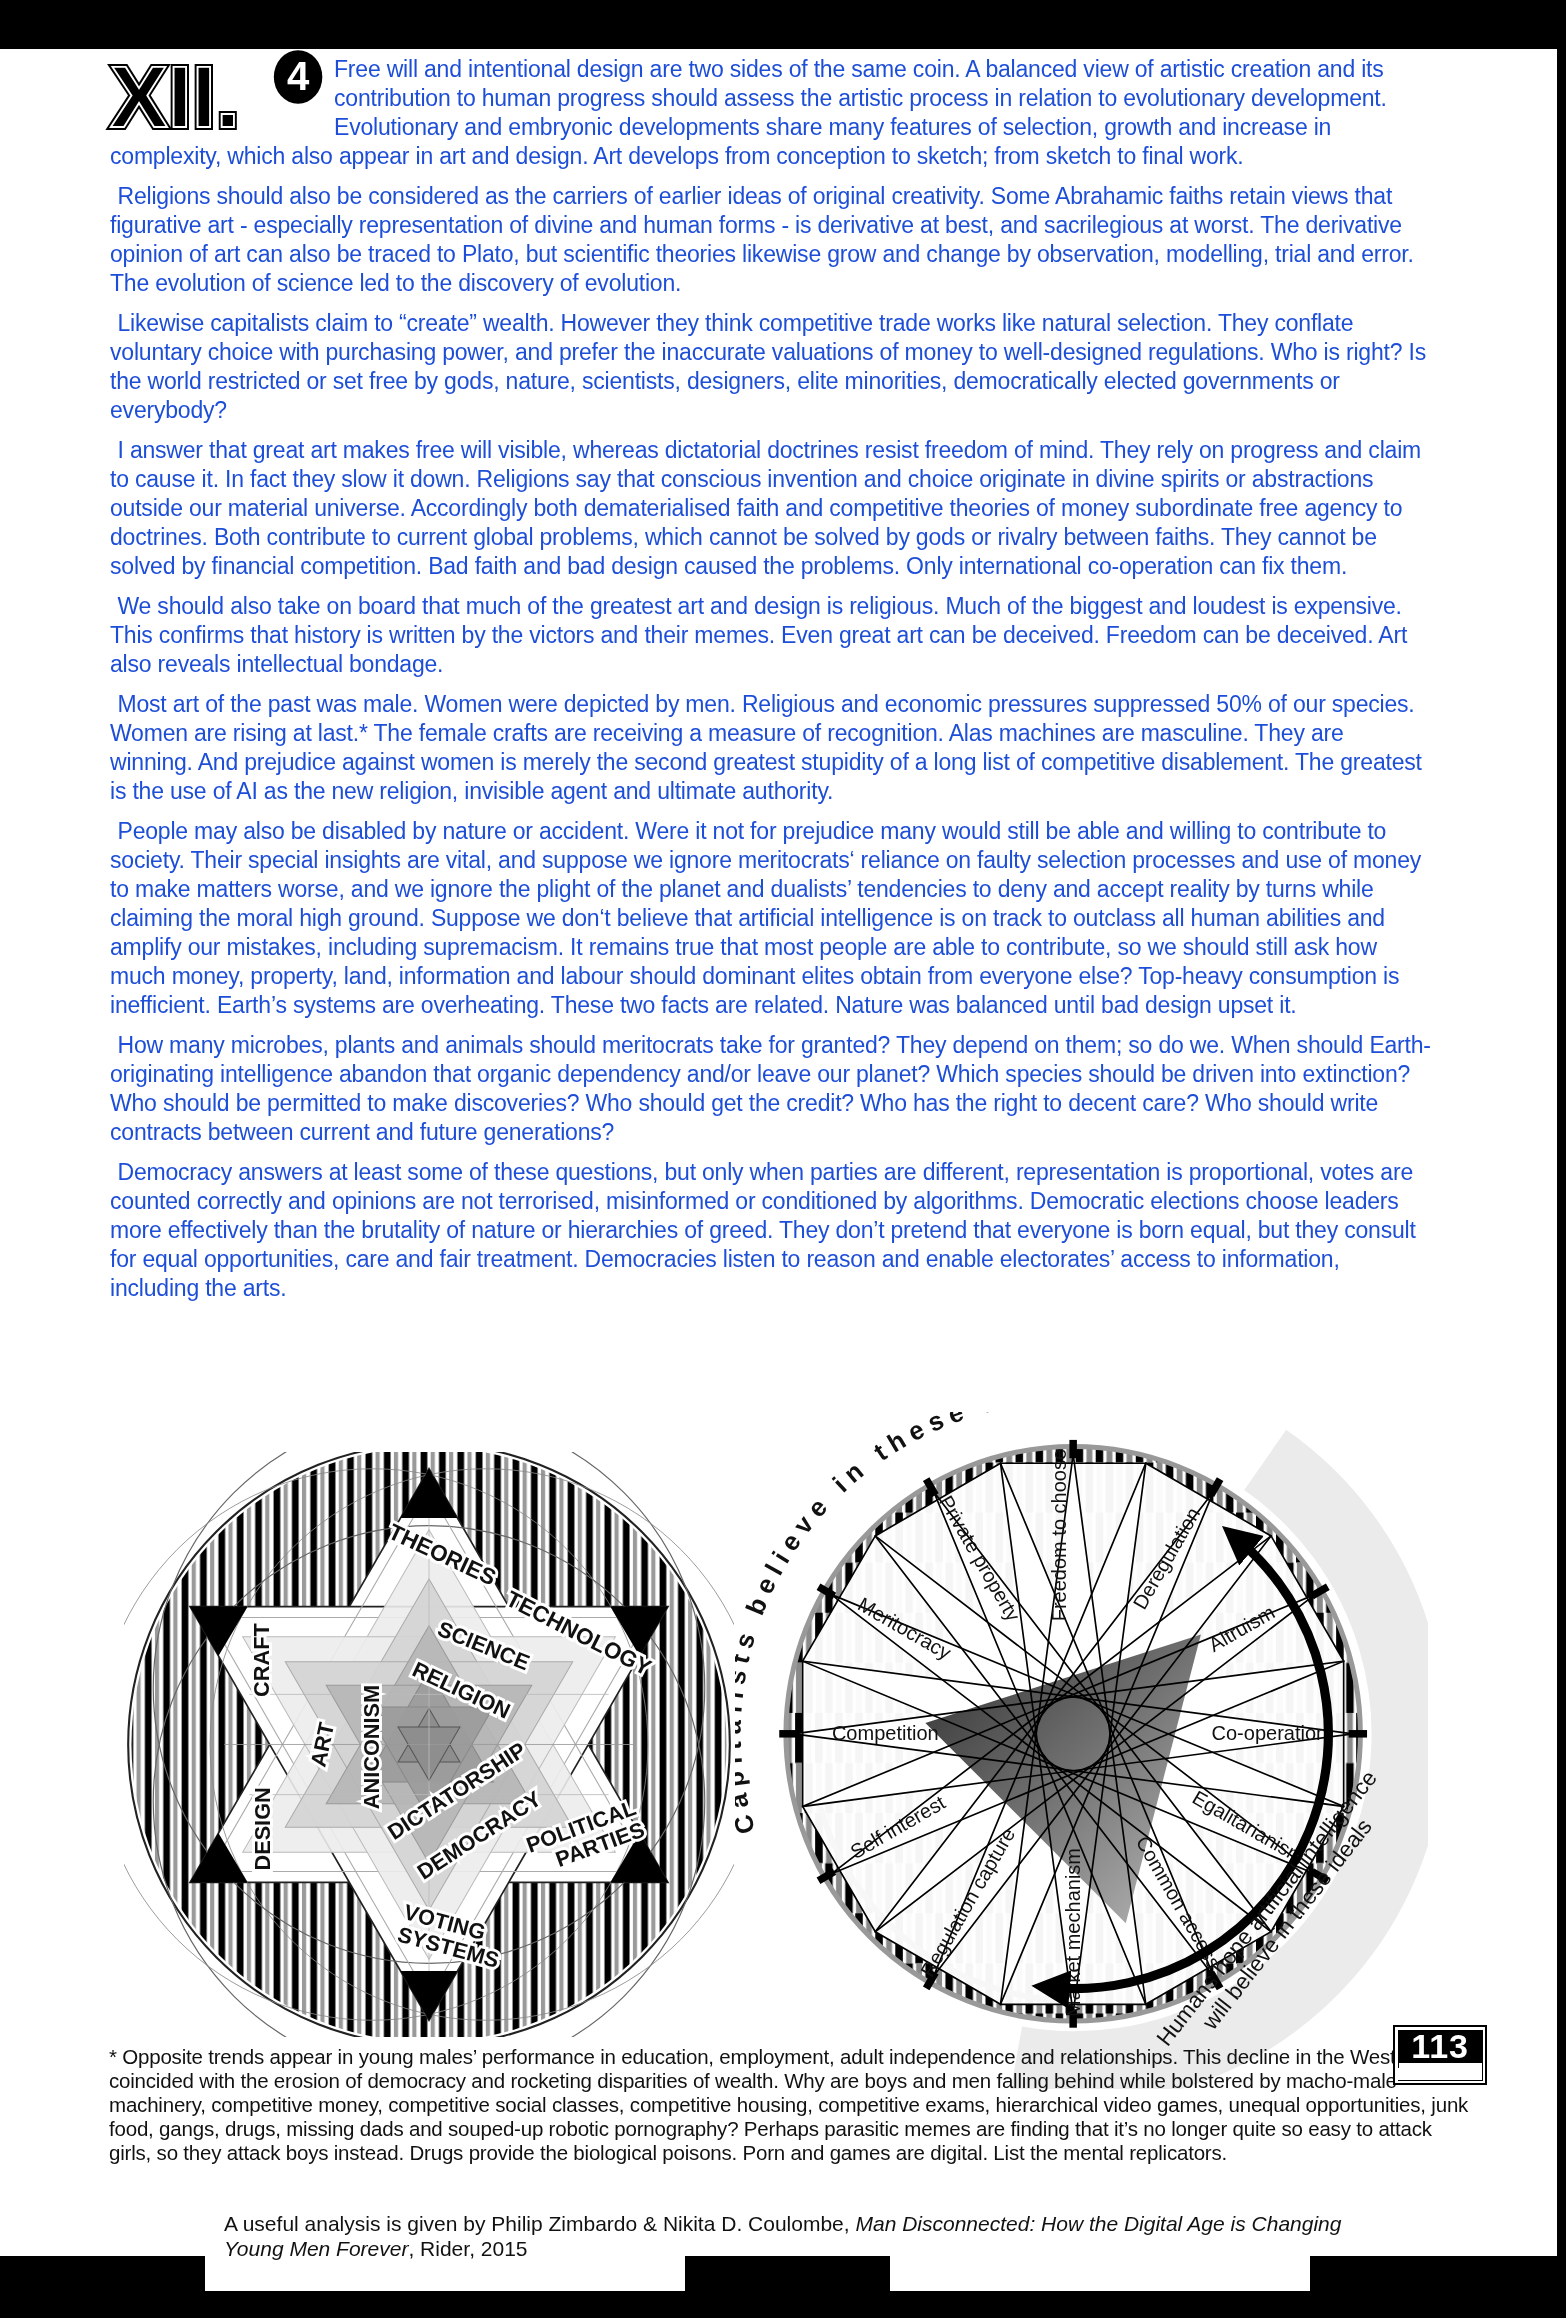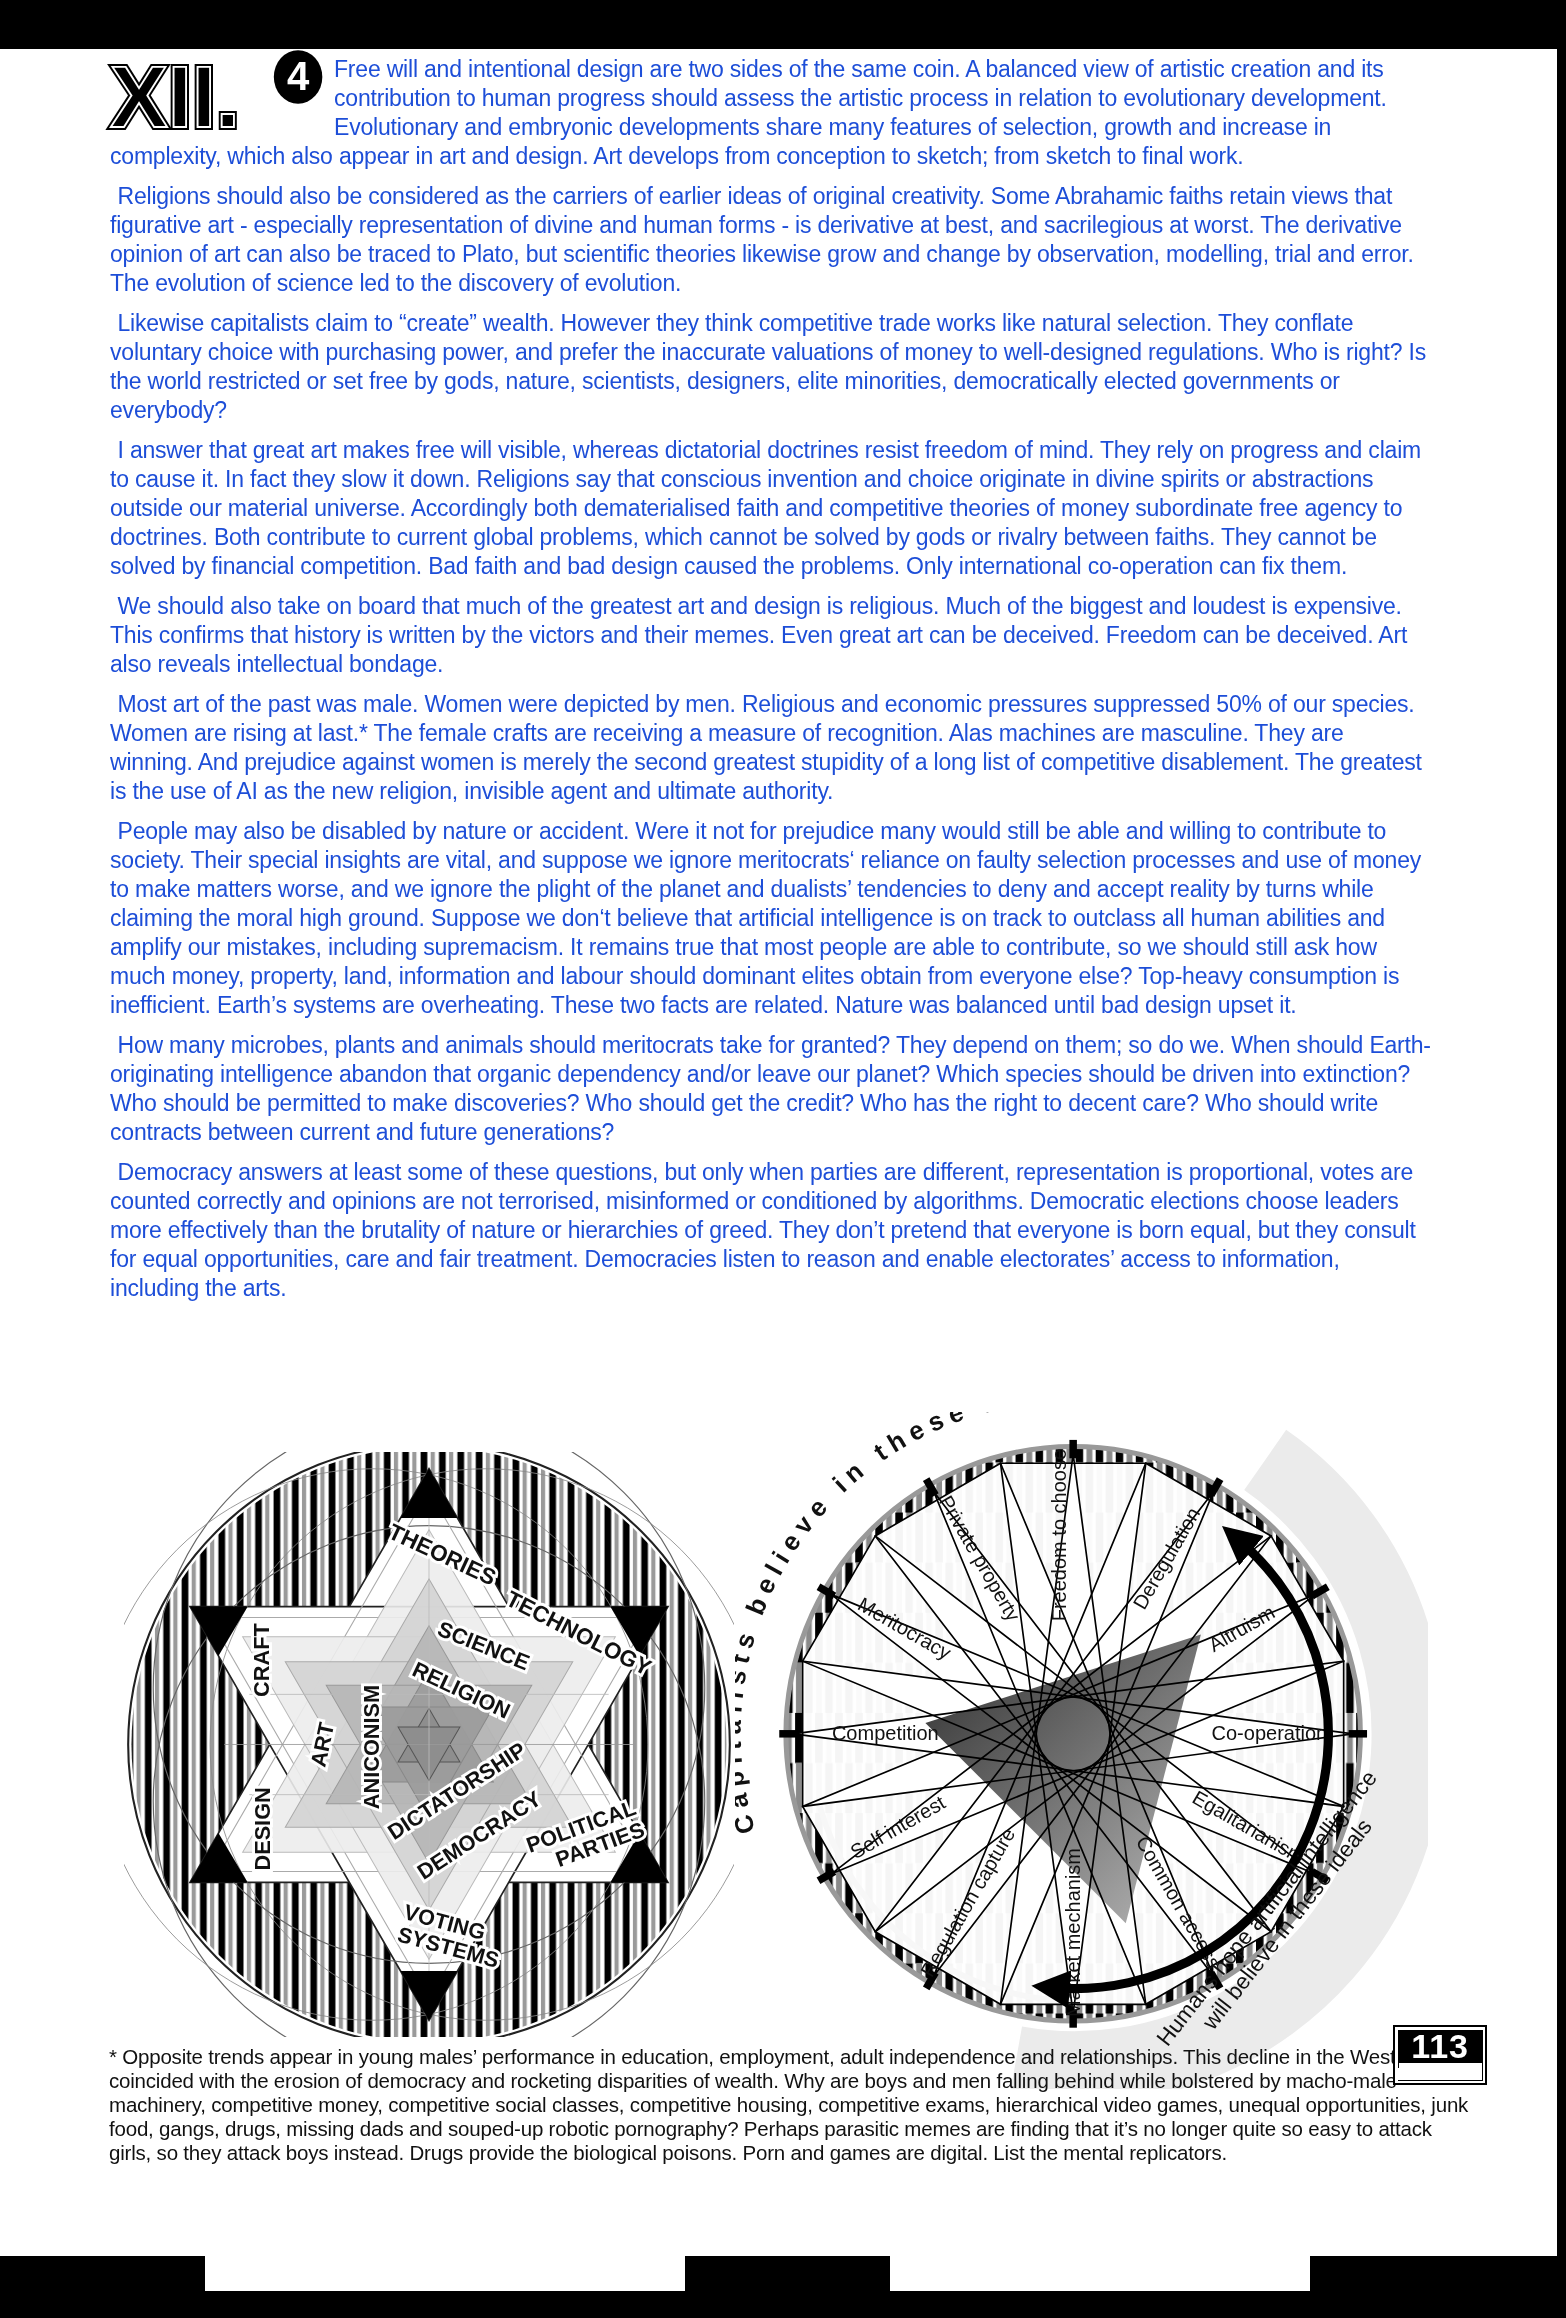--- a/index.html
+++ b/index.html
@@ -225,20 +225,21 @@
     <path d="M 601 151 A 305 305 0 0 1 378 689" fill="none" stroke="#000" stroke-width="11" marker-start="url(#ah)" marker-end="url(#ah)"></path>
 
     <g transform="translate(655,608) rotate(-52)">
       <text x="0" y="-14" font-size="27" font-weight="500" fill="#111" text-anchor="middle">Humans hope artificial intelligence</text>
       <text x="0" y="17" font-size="27" font-weight="500" fill="#111" text-anchor="middle">will believe in these ideals</text>
     </g>
   </svg>
 
   <div class="footnote">* Opposite trends appear in young males’ performance in education, employment, adult independence and relationships. This decline in the West  has coincided  with the erosion of democracy and rocketing  disparities of  wealth.  Why are boys and men falling behind while bolstered by macho-male machinery, competitive money, competitive social classes, competitive housing, competitive exams, hierarchical video games, unequal opportunities, junk food, gangs, drugs, missing dads and souped-up robotic pornography? Perhaps parasitic memes are finding that it’s no longer quite so easy to attack girls, so they attack boys instead. Drugs provide the biological poisons.  Porn and games are digital.  List the mental replicators.</div>
 
+  <div class="citation"><span>A useful analysis is given by Philip Zimbardo &amp; Nikita D. Coulombe, </span><span class="book-title">Man Disconnected: How the Digital Age is Changing Young Men Forever</span><span>,  Rider, 2015</span></div>
 
   <div class="page-badge">
     <div class="inner"></div>
     <div class="num">113</div>
     <div class="strip"></div>
   </div>
 
   <div class="footer-band">
     <div class="seg" style="left:0;width:205px;"></div>
     <div class="seg" style="left:685px;width:205px;"></div>

